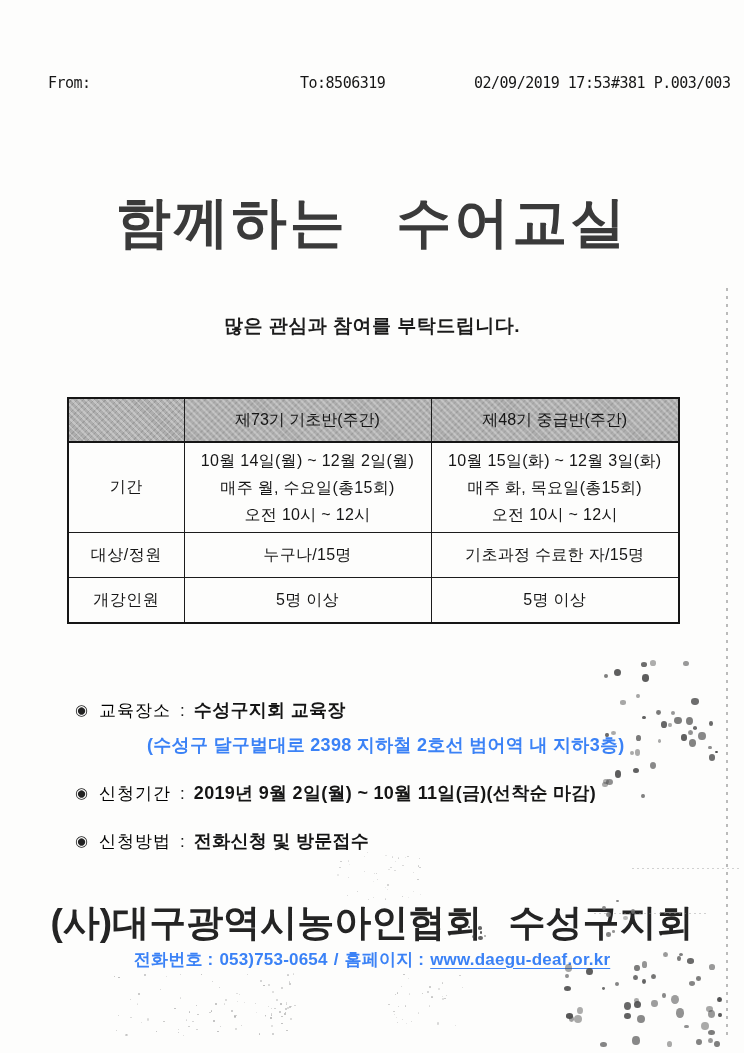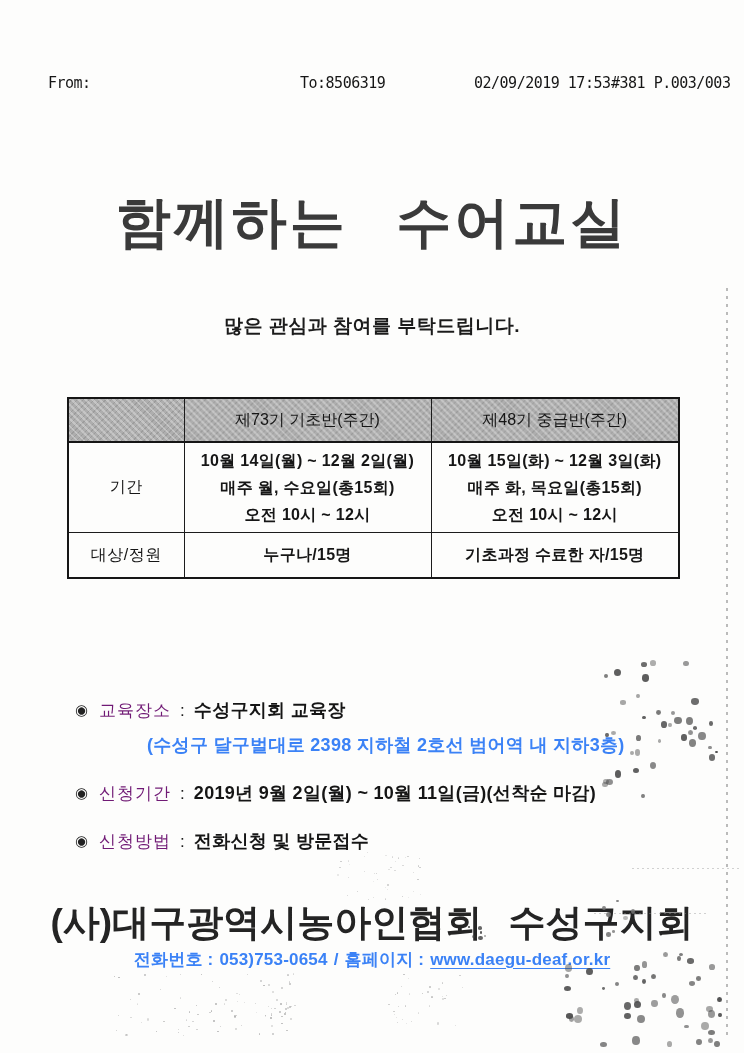--- a/index.html
+++ b/index.html
@@ -55,27 +55,27 @@
     background-image:
       repeating-linear-gradient(45deg, rgba(255,255,255,.28) 0 2px, rgba(0,0,0,0) 2px 5px),
       repeating-linear-gradient(-45deg, rgba(0,0,0,.10) 0 1px, rgba(0,0,0,0) 1px 4px);
     border-bottom:2px solid #161616;
   }
   tr.r-period td{height:85px;}
   tr.r-target td{height:40px;}
   tr.r-min td{height:40px;}
   tr.r-fee td{height:39px;}
   td.rowlabel{font-weight:400;letter-spacing:0.5px;}
-  td.val{font-weight:700;letter-spacing:0.3px;}
+  td.val{font-weight:400;letter-spacing:0.3px;}
   td.val .ln{line-height:27px;}
 
   
   .notice{position:absolute;left:75px;white-space:nowrap;}
   .notice .b{font-size:15px;margin-right:11px;color:#222;vertical-align:1px;}
-  .notice .lab{font-size:17px;font-weight:500;letter-spacing:1px;color:#701a75;}
+  .notice .lab{font-size:17px;font-weight:500;letter-spacing:1px;color:#000000;}
   .notice .col{font-size:17px;margin:0 9px;}
   .notice .val{font-size:18px;font-weight:700;letter-spacing:0.3px;color:#151515;}
   .notice-detail{
     position:absolute;left:147px;
     font-size:18px;font-weight:700;letter-spacing:0.3px;color:#3b82f6;white-space:nowrap;
   }
   .n1{top:698px;} .nd1{top:733px;} .n2{top:781px;} .n3{top:829px;}
 
   
   .footer-org{
@@ -149,20 +149,25 @@
         <td class="val">
           <div class="ln">10월 15일(화) ~ 12월 3일(화)</div>
           <div class="ln">매주 화, 목요일(총15회)</div>
           <div class="ln">오전 10시 ~ 12시</div>
         </td>
       </tr>
       <tr class="r-target">
         <td class="rowlabel">대상/정원</td>
         <td class="val">누구나/15명</td>
         <td class="val">기초과정 수료한 자/15명</td>
+      </tr>
+      <tr class="r-min">
+        <td class="rowlabel">개강인원</td>
+        <td class="val">5명 이상</td>
+        <td class="val">5명 이상</td>
       </tr>
     </tbody>
   </table>
 
   <div class="notice n1">
     <span class="b">◉</span><span class="lab">교육장소</span><span class="col">:</span><span class="val">수성구지회 교육장</span>
   </div>
   <div class="notice-detail nd1">(수성구 달구벌대로 2398 지하철 2호선 범어역 내 지하3층)</div>
 
   <div class="notice n2">

